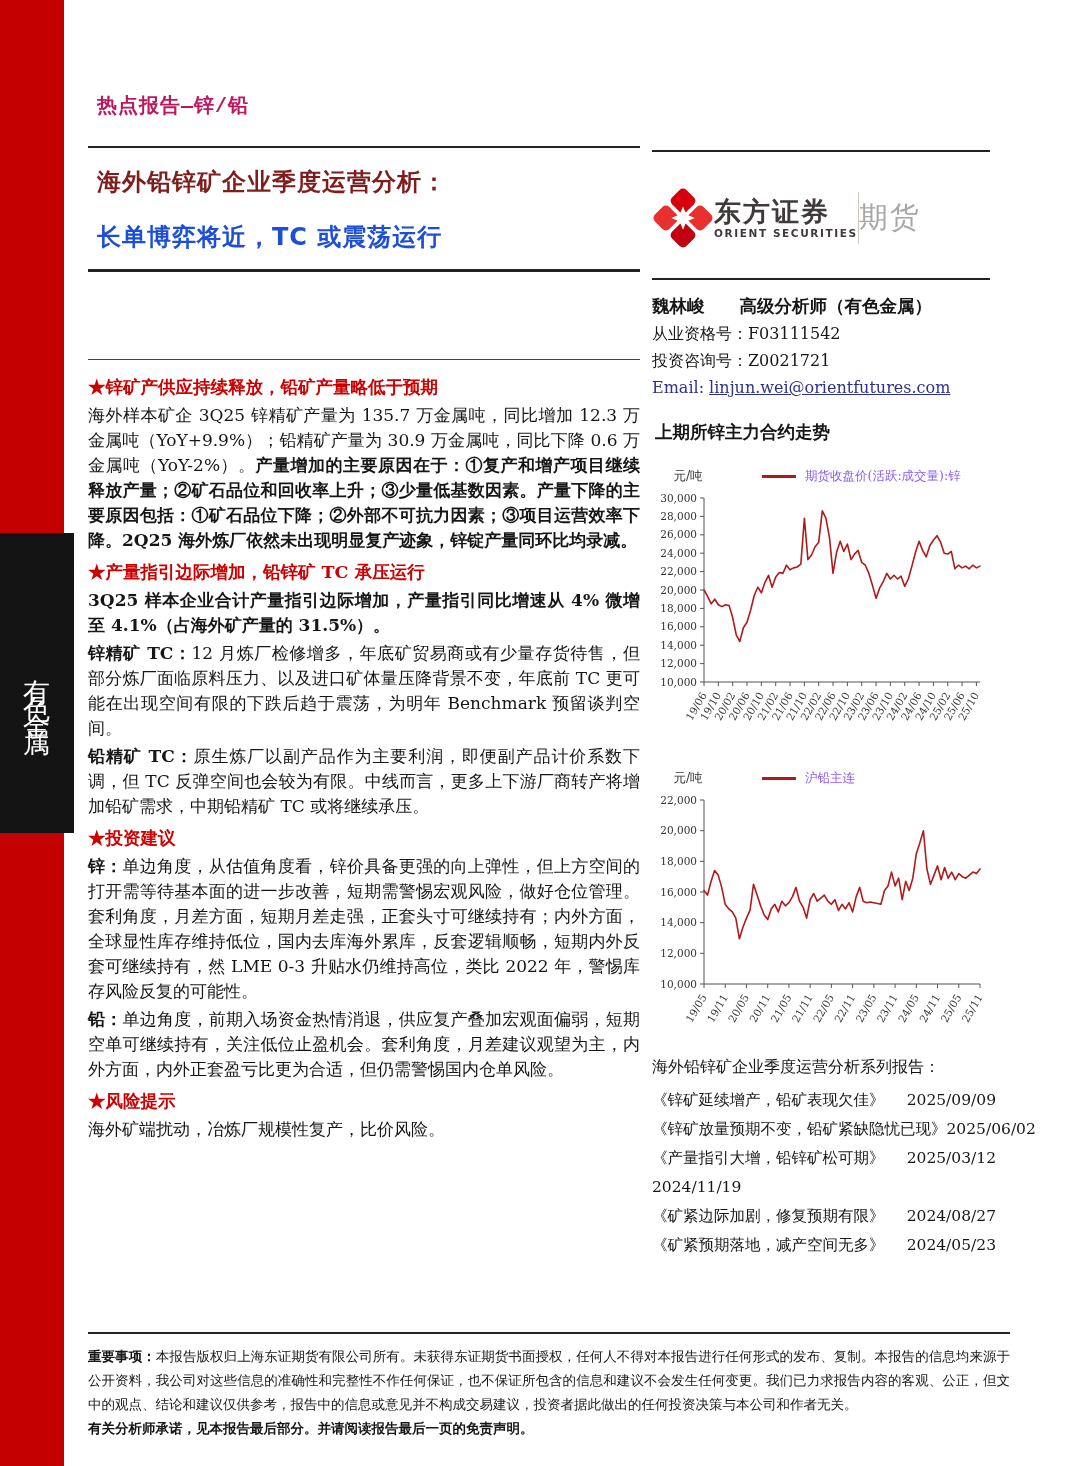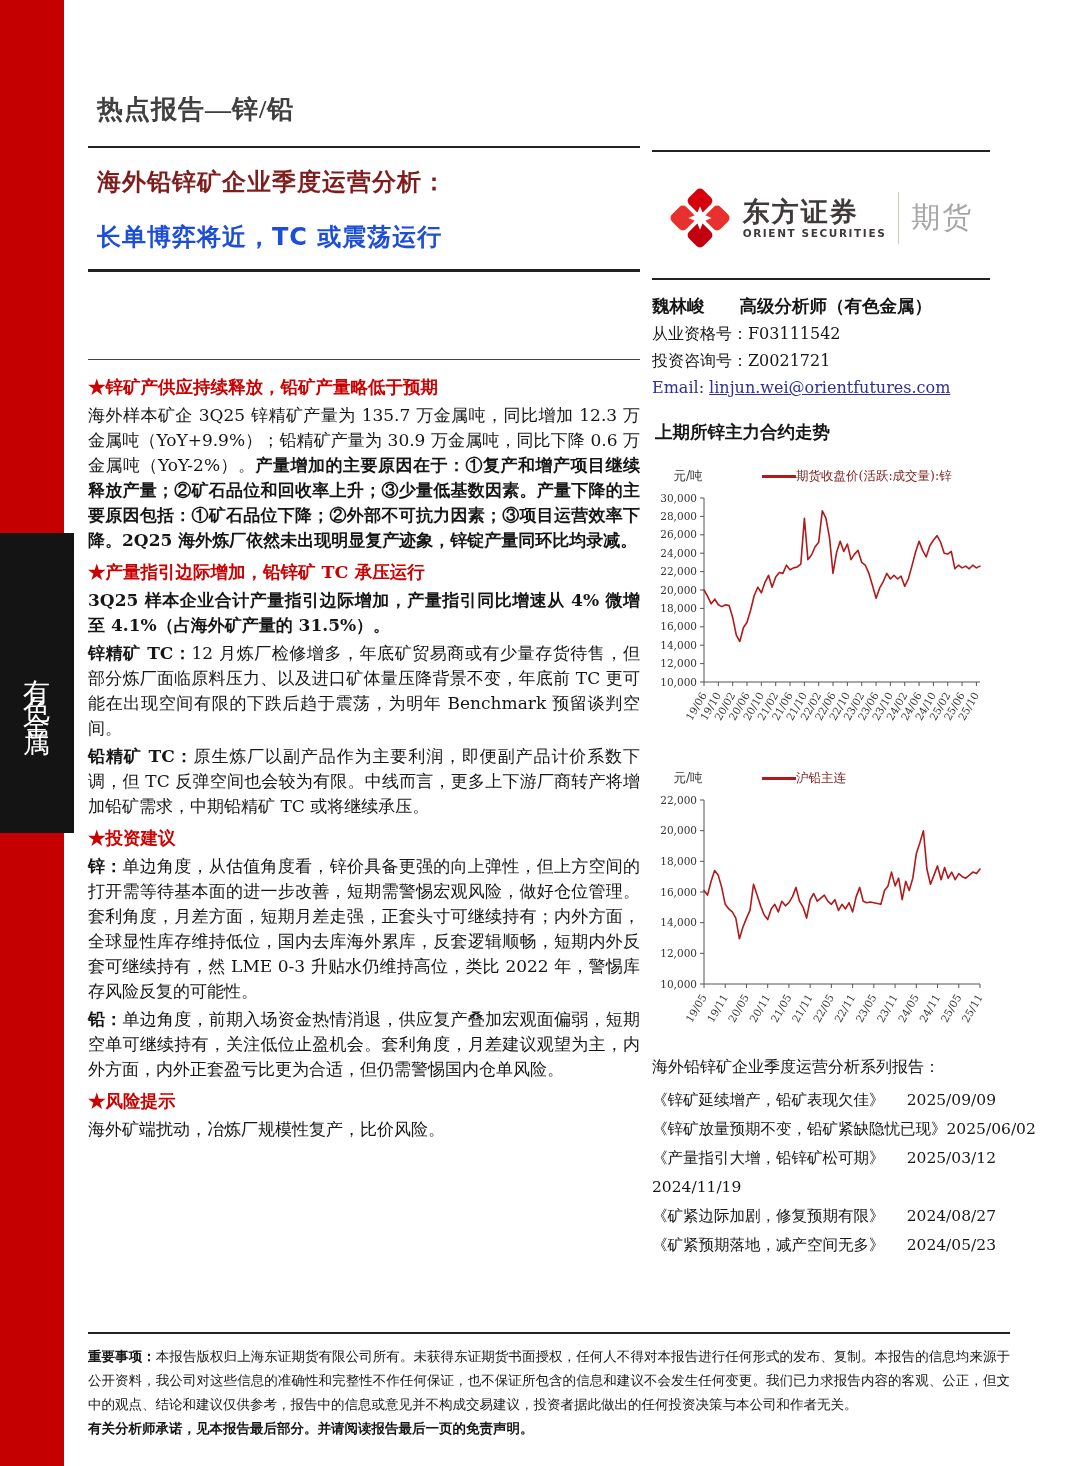--- a/index.html
+++ b/index.html
@@ -7,61 +7,61 @@
        font-family:"DejaVu Serif","Liberation Serif",serif;color:#161616;overflow:hidden;}
   .abs{position:absolute;}
   
   #sidebar{left:0;top:0;width:64px;height:1466px;background:#c40000;}
   #sidebar-box{left:0;top:533px;width:74px;height:300px;background:#141414;
                display:flex;align-items:center;justify-content:center;}
   #sidebar-box span{writing-mode:vertical-lr;color:#ffffff;font-size:27px;line-height:1;
                     letter-spacing:17px;font-family:"DejaVu Sans","Liberation Sans",sans-serif;
                     font-weight:500;margin-bottom:-17px;}
   
-  #category{left:97px;top:92px;font-size:26px;font-weight:bold;color:#404040;
-            font-family:Liberation Serif, serif;letter-spacing:1px;}
+  #category{left:97px;top:92px;font-size:20px;font-weight:bold;color:#be185d;
+            font-family:Liberation Mono, monospace;letter-spacing:1px;}
   .hline{background:#222;}
   #rule-cat{left:88px;top:146px;width:552px;height:2px;}
   #title-l1{left:97px;top:166px;width:545px;font-size:24px;font-weight:bold;color:#7f1d1d;
             font-family:"DejaVu Sans","Liberation Sans",sans-serif;letter-spacing:1px;}
   #title-l2{left:97px;top:221px;width:545px;font-size:24px;font-weight:bold;color:#1d4ed8;
             font-family:"DejaVu Sans","Liberation Sans",sans-serif;letter-spacing:1px;}
   #rule-thick{left:88px;top:269px;width:552px;height:3px;}
   #meta{left:88px;top:274px;width:552px;}
   .meta-row{display:flex;align-items:center;height:42px;}
   .meta-label{width:175px;padding-left:18px;font-weight:bold;font-size:17.5px;box-sizing:border-box;}
   .meta-value{flex:1;text-align:center;font-size:17.5px;}
   .meta-value.red{color:#cc0000;font-weight:bold;}
   #rule-thin{left:88px;top:359px;width:552px;height:1px;background:#444;}
   
   #sections{left:88px;top:368px;width:552px;}
   .sec-head{color:#cc0000;font-size:17.5px;font-weight:bold;margin:7px 0 4px 0;line-height:24px;}
   .sec-p{margin:0 0 3px 0;font-size:17px;line-height:25px;text-align:justify;}
   .b{font-weight:bold;}
   
   #rc-line-top{left:652px;top:150px;width:338px;height:2px;}
-  #rc-logo{left:652px;top:168px;width:338px;height:100px;display:flex;align-items:center;justify-content:center;gap:12px;}
+  #rc-logo{left:652px;top:168px;width:338px;height:100px;display:flex;align-items:center;justify-content:flex-start;}
   .brand-text{display:flex;flex-direction:column;align-items:flex-start;}
   .brand-cn{font-size:27px;font-weight:bold;color:#3f3a39;font-family:"DejaVu Sans","Liberation Sans",sans-serif;letter-spacing:2px;line-height:1.1;}
   .brand-en{font-size:10.5px;font-weight:bold;color:#3f3a39;font-family:"DejaVu Sans","Liberation Sans",sans-serif;letter-spacing:1.6px;}
   .brand-divider{width:1px;height:52px;background:#cfc7bd;}
   .brand-suffix{font-size:29px;color:#a6a6a6;font-family:"DejaVu Sans","Liberation Sans",sans-serif;font-weight:normal;letter-spacing:2px;}
   #rc-line-mid{left:652px;top:278px;width:338px;height:2px;}
   #rc-analyst{left:652px;top:292px;width:338px;}
   .an-name-row{font-size:17.5px;font-weight:bold;line-height:28px;}
   .an-row{font-size:16px;line-height:27px;}
   .email-link{color:#2e3192;text-decoration:underline;}
   .email-label{color:#2e3192;}
   #rc-chart-title{left:655px;top:420px;font-size:17.5px;font-weight:bold;}
   .chart-block{width:338px;}
   #chart1-block{left:652px;top:464px;}
   #chart2-block{left:652px;top:766px;}
   .chart-legend-row{display:flex;align-items:center;height:24px;}
   .unit{width:72px;text-align:center;font-size:12.5px;color:#333;}
-  .legend{display:flex;align-items:center;margin-left:38px;font-size:12.5px;color:#7f1d1d;}
+  .legend{display:flex;align-items:center;gap:9px;margin-left:38px;font-size:12.5px;color:#8b5cf6;}
   .legend-line{width:34px;height:3px;background:#b11a1a;}
   .chart-svg{display:block;}
   
   #rc-reports{left:652px;top:1052px;width:344px;}
   #reports-header{font-size:16px;line-height:30px;margin-bottom:4px;}
   .report-row{display:flex;justify-content:space-between;font-size:15.5px;line-height:29px;}
   .rtitle{white-space:nowrap;}
   .rdate{white-space:nowrap;}
   
   #footer-line{left:88px;top:1332px;width:922px;height:2px;}

